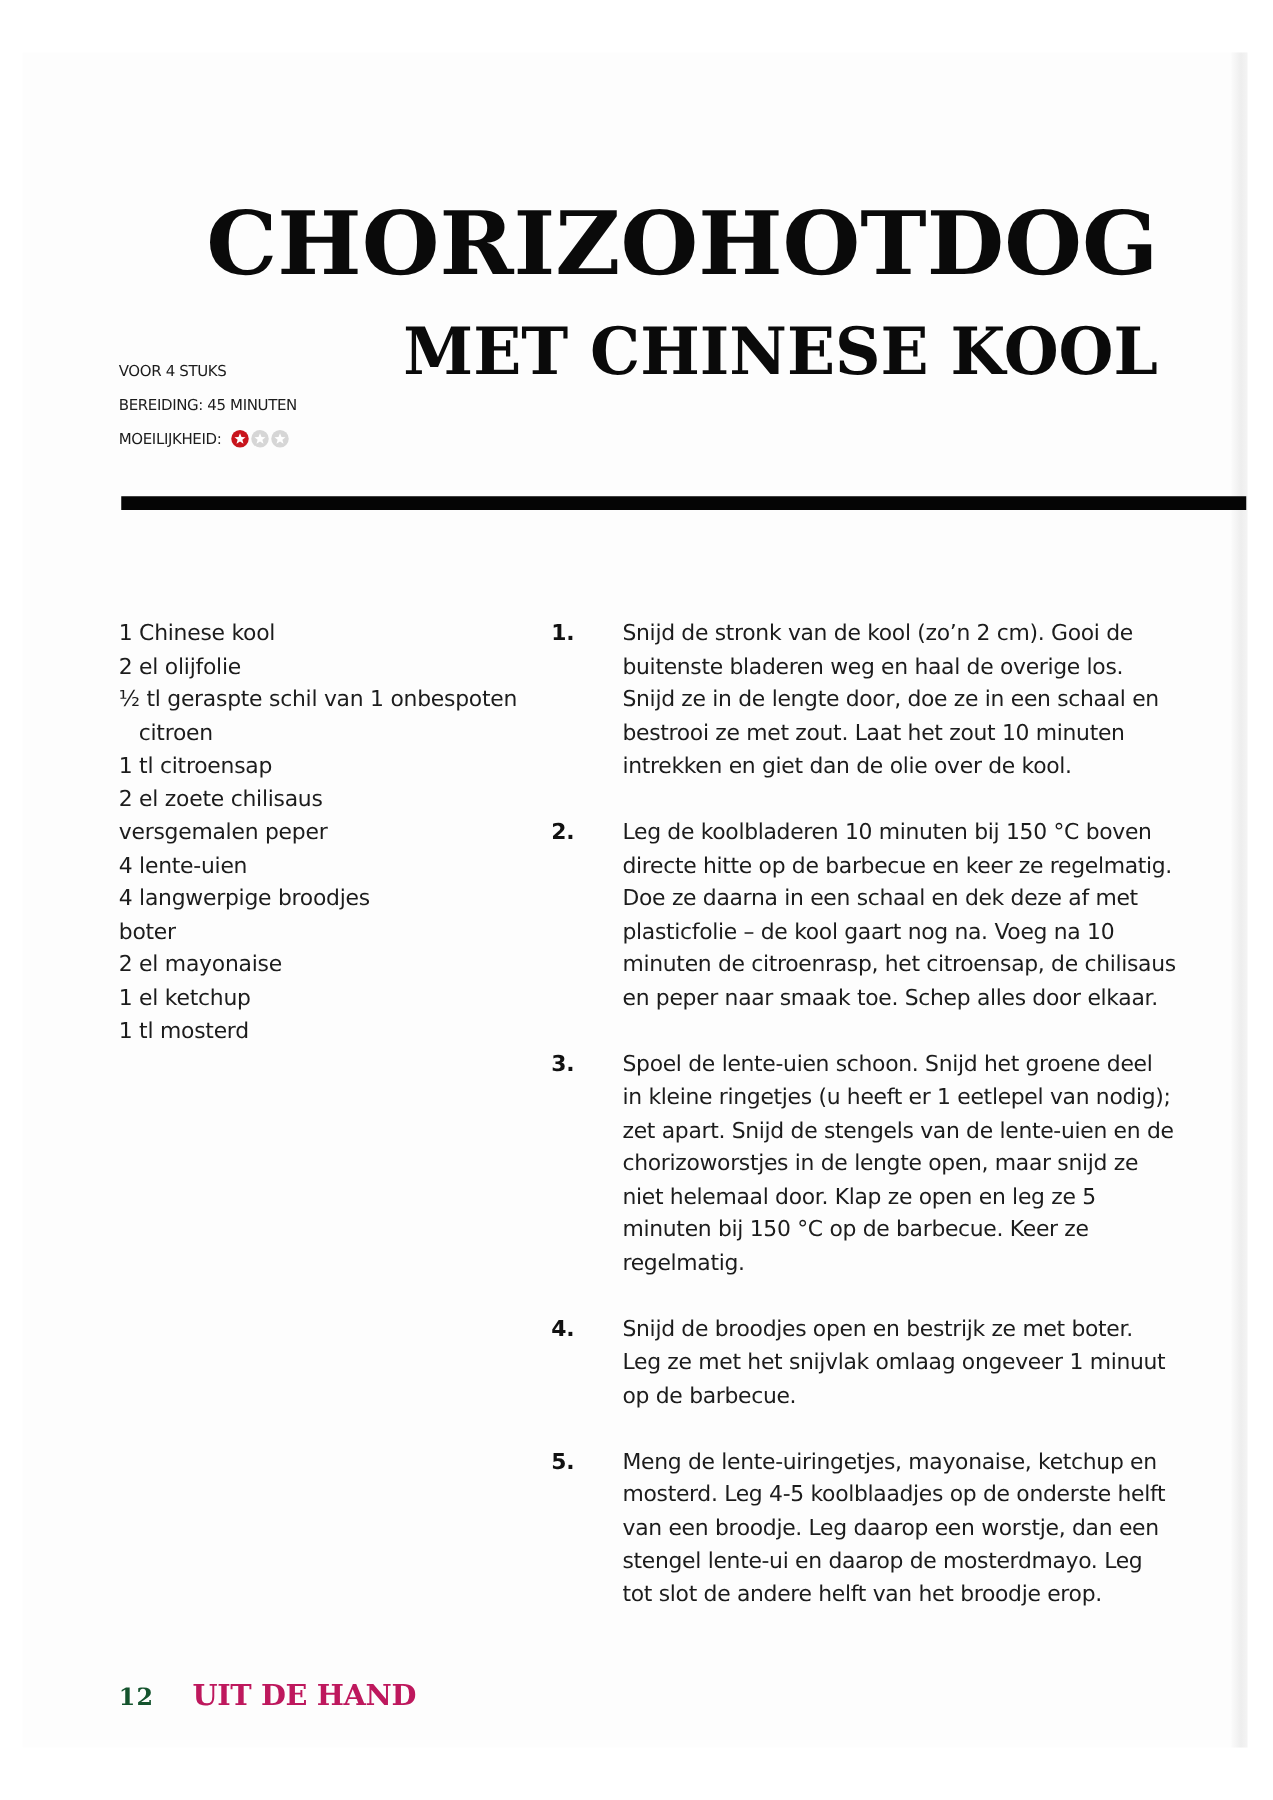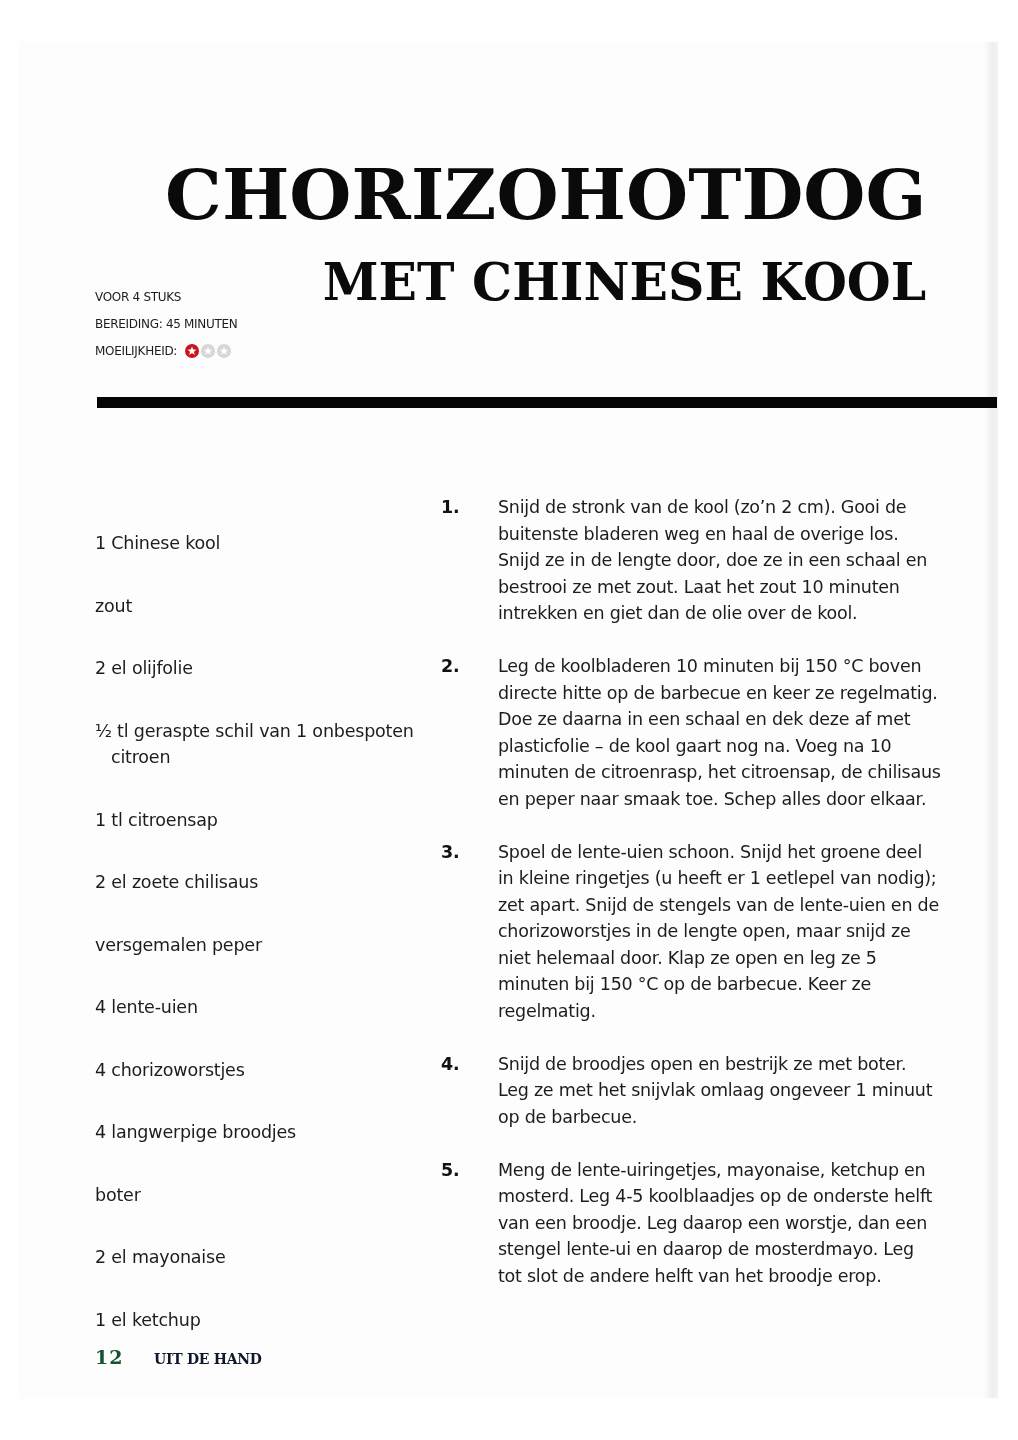--- a/index.html
+++ b/index.html
@@ -84,21 +84,20 @@
     margin: 0; padding: 0;
     list-style: none;
     font-size: 17.5px;
     line-height: 26.5px;
     color: #1c1c1c;
     letter-spacing: -0.2px;
   }
   .ingredients li {
     padding-left: 16px;
     text-indent: -16px;
-    margin-top: 36px;
   }
 
   .steps {
     position: absolute;
     left: 441px; top: 494px;
     width: 500px;
     margin: 0; padding: 0;
     list-style: none;
     font-size: 17.5px;
     line-height: 26.5px;
@@ -120,21 +119,21 @@
   .footer {
     position: absolute;
     left: 95px; top: 1344px;
     font-family: "DejaVu Serif", serif;
     font-weight: bold;
     font-size: 19px;
     line-height: 26px;
     white-space: nowrap;
   }
   .page-number { color: #14532d; margin-right: 24px; letter-spacing: 1px; }
-  .section-name { color: #0f172a; font-size: 14px; letter-spacing: -0.3px; }
+  .section-name { color: #be185d; font-size: 23px; letter-spacing: -0.3px; }
 </style>
 </head>
 <body>
 
 <div class="page"></div>
 <div class="page-edge"></div>
 
 <h1 class="title">CHORIZOHOTDOG</h1>
 <h2 class="subtitle">MET CHINESE KOOL</h2>
 
@@ -160,32 +159,31 @@
           </svg>
       </span>
     </span>
   </span>
 </div>
 
 <div class="rule"></div>
 
 <ul class="ingredients">
   <li>1 Chinese kool</li>
-  <li>zout</li>
   <li>2 el olijfolie</li>
   <li>½ tl geraspte schil van 1 onbespoten citroen</li>
   <li>1 tl citroensap</li>
   <li>2 el zoete chilisaus</li>
   <li>versgemalen peper</li>
   <li>4 lente-uien</li>
-  <li>4 chorizoworstjes</li>
   <li>4 langwerpige broodjes</li>
   <li>boter</li>
   <li>2 el mayonaise</li>
   <li>1 el ketchup</li>
+  <li>1 tl mosterd</li>
 </ul>
 
 <ol class="steps">
   <li class="step">
     <span class="step-num">1.</span>
     <span class="step-text">Snijd de stronk van de kool (zo’n 2 cm). Gooi de bui­tenste bladeren weg en haal de overige los. Snijd ze in de lengte door, doe ze in een schaal en bestrooi ze met zout. Laat het zout 10 minuten intrekken en giet dan de olie over de kool.</span>
   </li>
   <li class="step">
     <span class="step-num">2.</span>
     <span class="step-text">Leg de koolbladeren 10 minuten bij 150 °C boven directe hitte op de barbecue en keer ze regelmatig. Doe ze daarna in een schaal en dek deze af met plasticfolie – de kool gaart nog na. Voeg na 10 minuten de citroen­rasp, het citroensap, de chilisaus en peper naar smaak toe. Schep alles door elkaar.</span>

